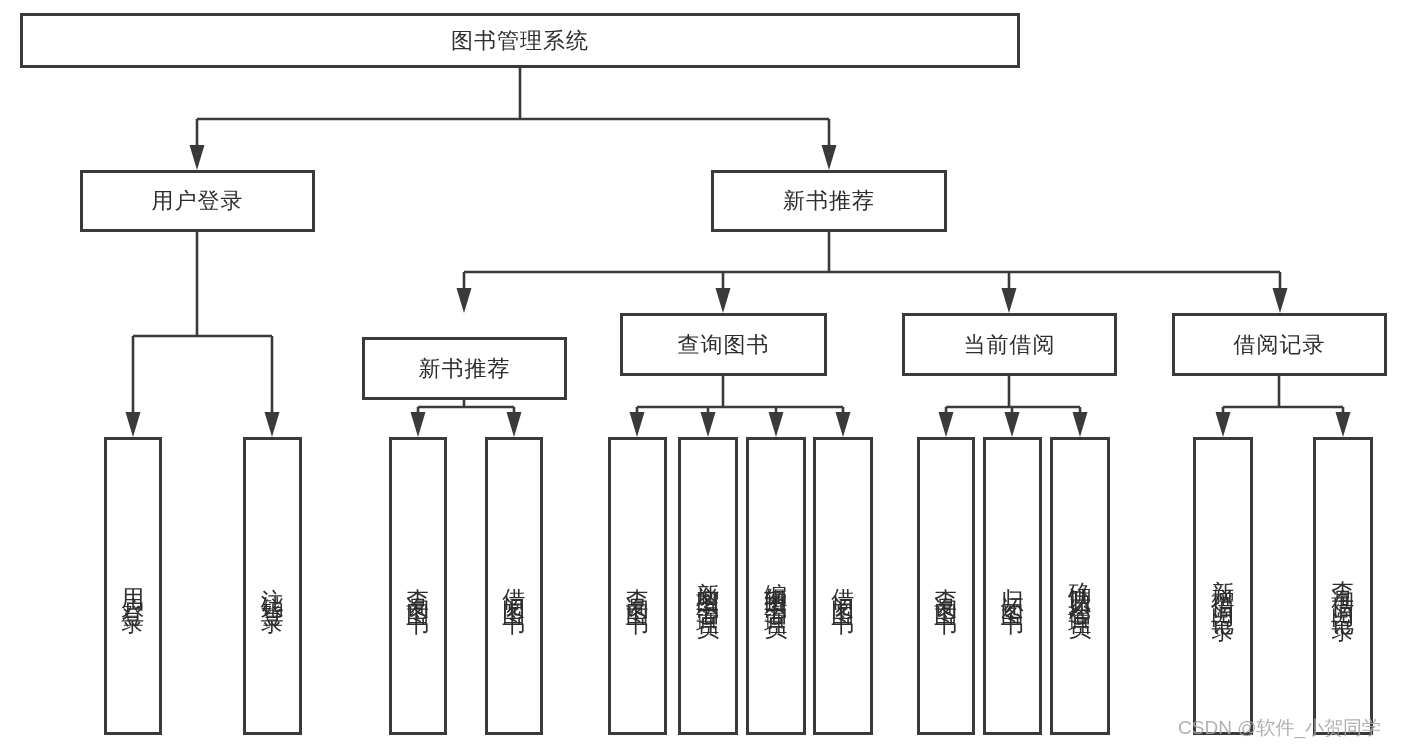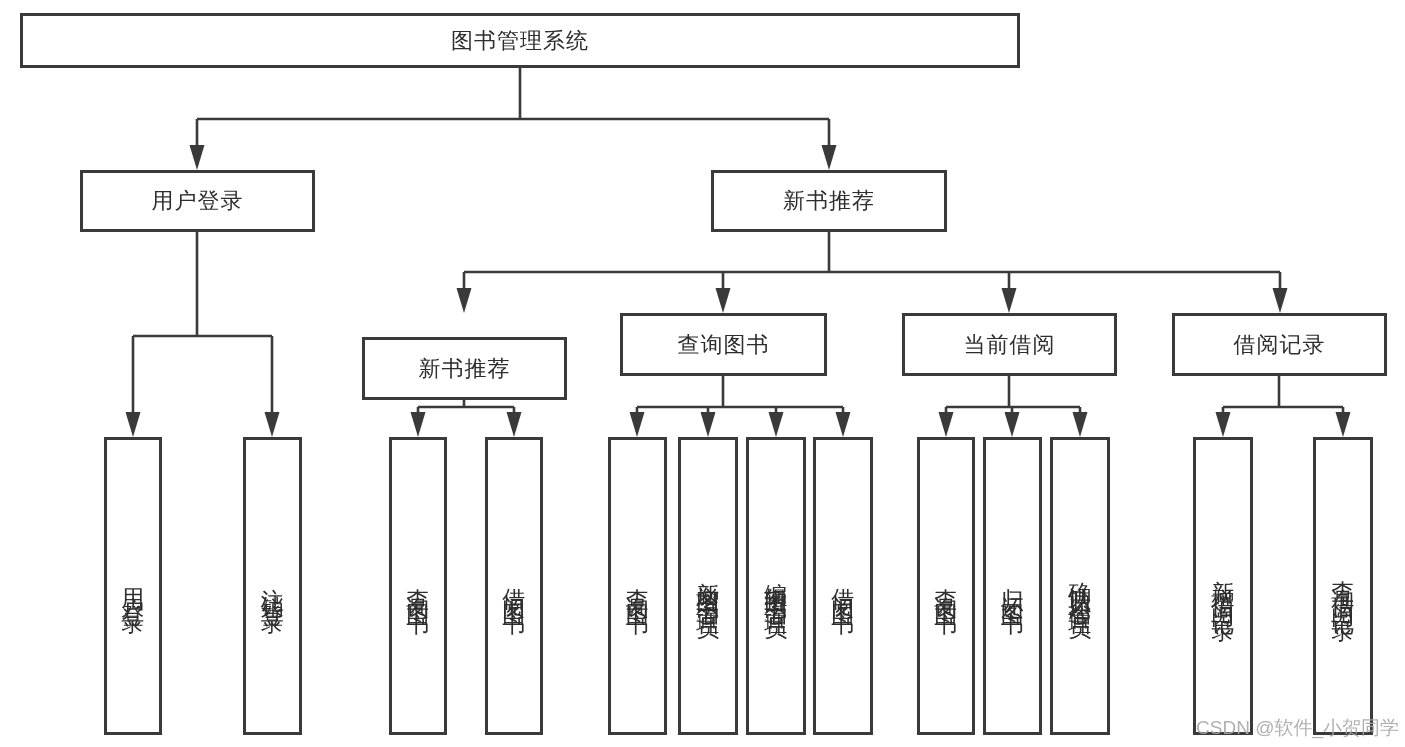--- a/index.html
+++ b/index.html
@@ -36,21 +36,21 @@
     writing-mode:vertical-rl;
     text-orientation:mixed;
     font-size:23px;
     letter-spacing:8px;
     line-height:1.15;
     white-space:nowrap;
   }
   .vtext.long{letter-spacing:5px;}
   #watermark{
     position:absolute;
-    right:6px;bottom:6px;
+    right:24px;bottom:6px;
     font-size:19px;
     color:var(--wm);
     opacity:.9;
     white-space:nowrap;
     z-index:5;
     margin-top:44px;
   }
 </style>
 </head>
 <body>

